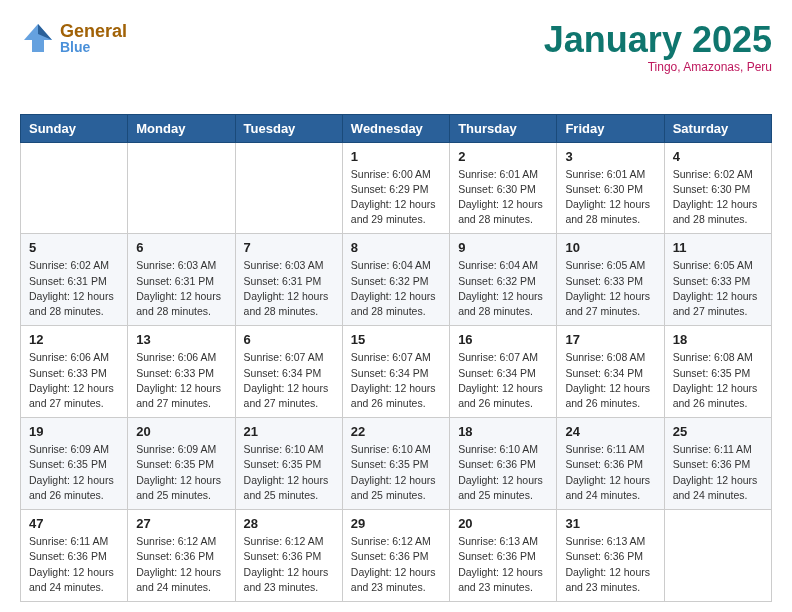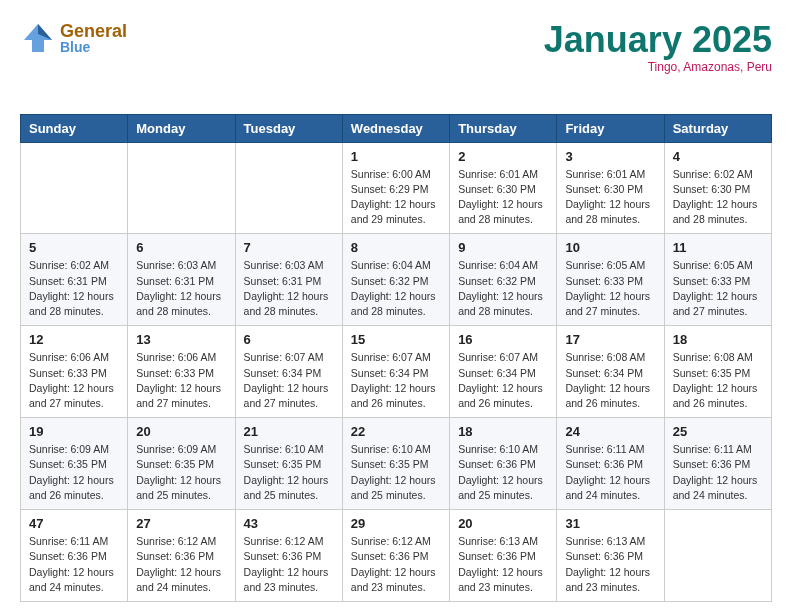--- a/index.html
+++ b/index.html
@@ -326,21 +326,21 @@
 and 24 minutes.</div>
         </td>
         <td>
           <span class="day-num">27</span>
           <div class="day-info" style="white-space: pre-line;">Sunrise: 6:12 AM
 Sunset: 6:36 PM
 Daylight: 12 hours
 and 24 minutes.</div>
         </td>
         <td>
-          <span class="day-num">43</span>
+          <span class="day-num">28</span>
           <div class="day-info" style="white-space: pre-line;">Sunrise: 6:12 AM
 Sunset: 6:36 PM
 Daylight: 12 hours
 and 23 minutes.</div>
         </td>
         <td>
           <span class="day-num">29</span>
           <div class="day-info" style="white-space: pre-line;">Sunrise: 6:12 AM
 Sunset: 6:36 PM
 Daylight: 12 hours

